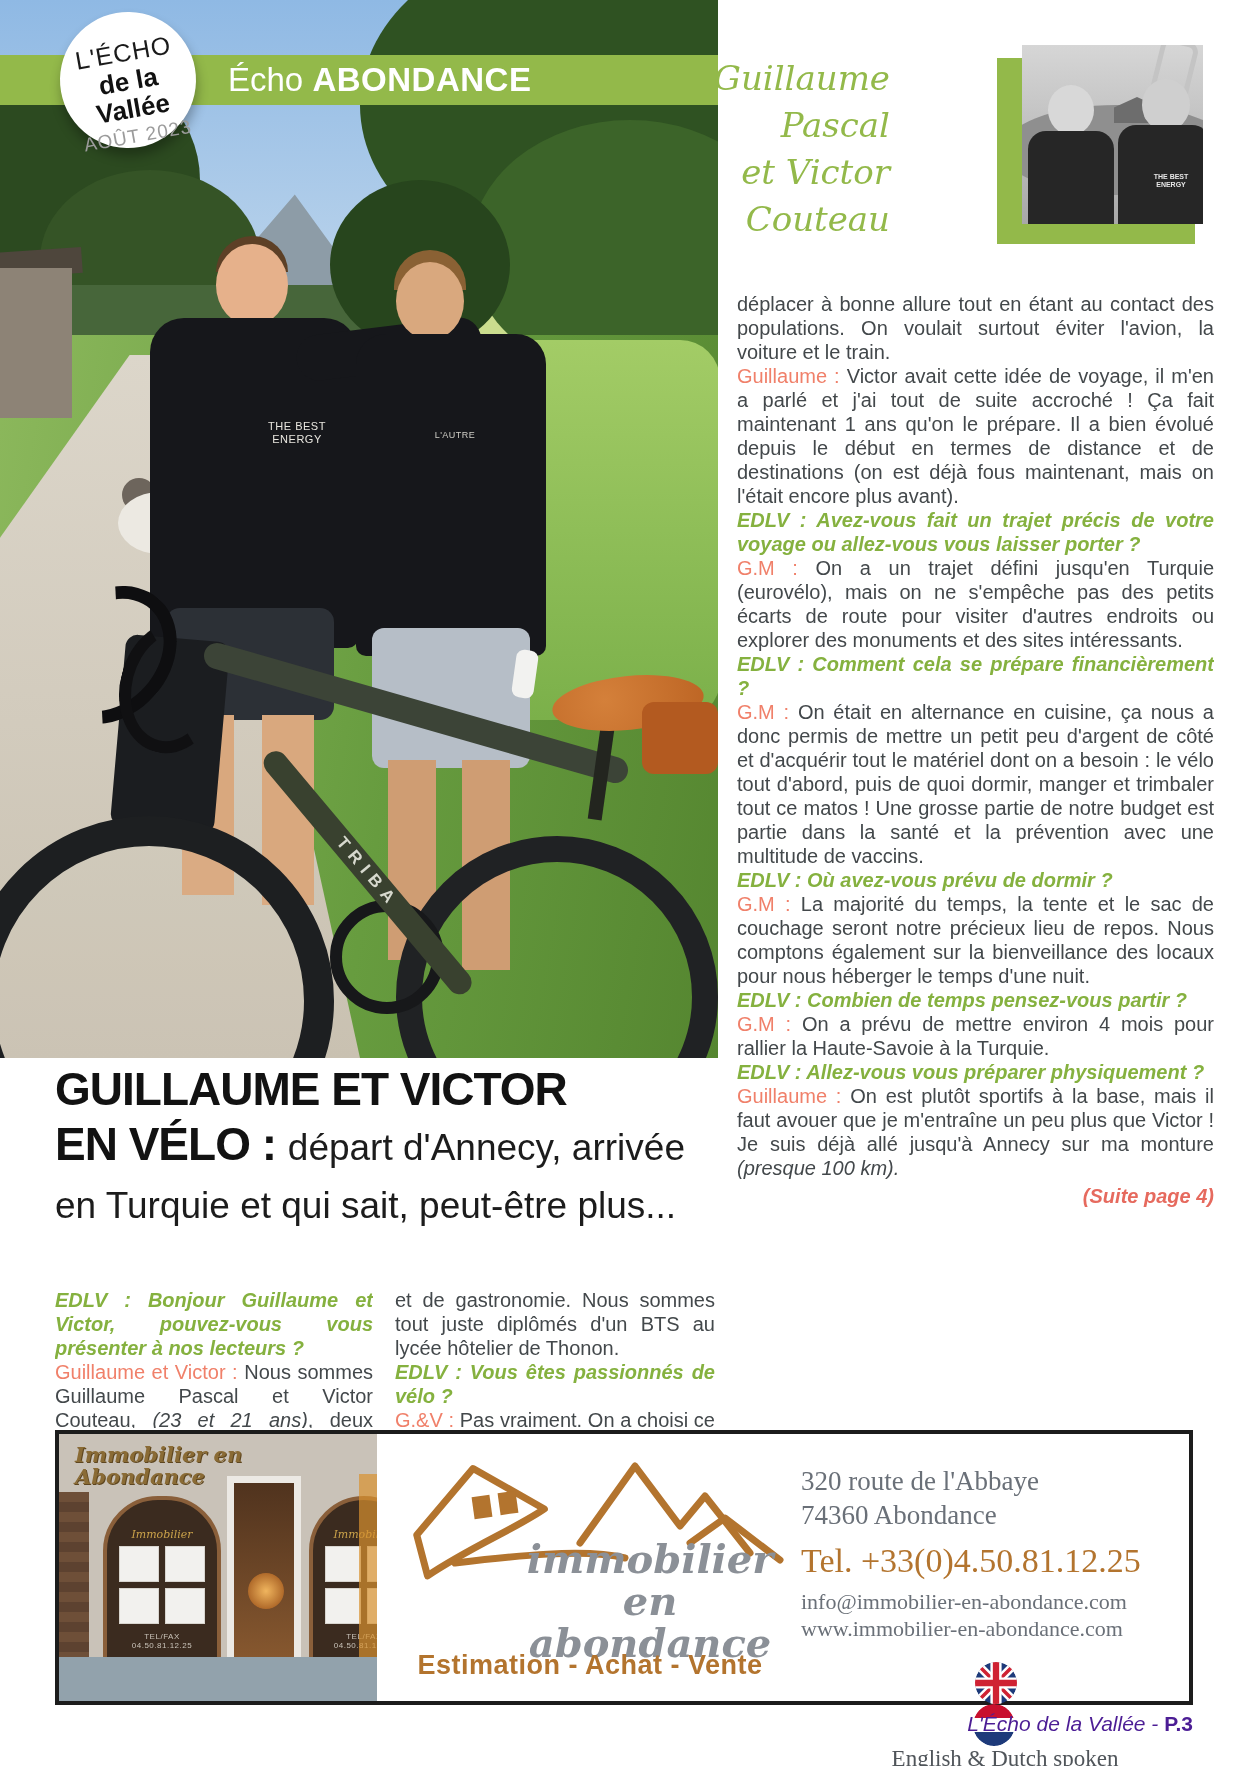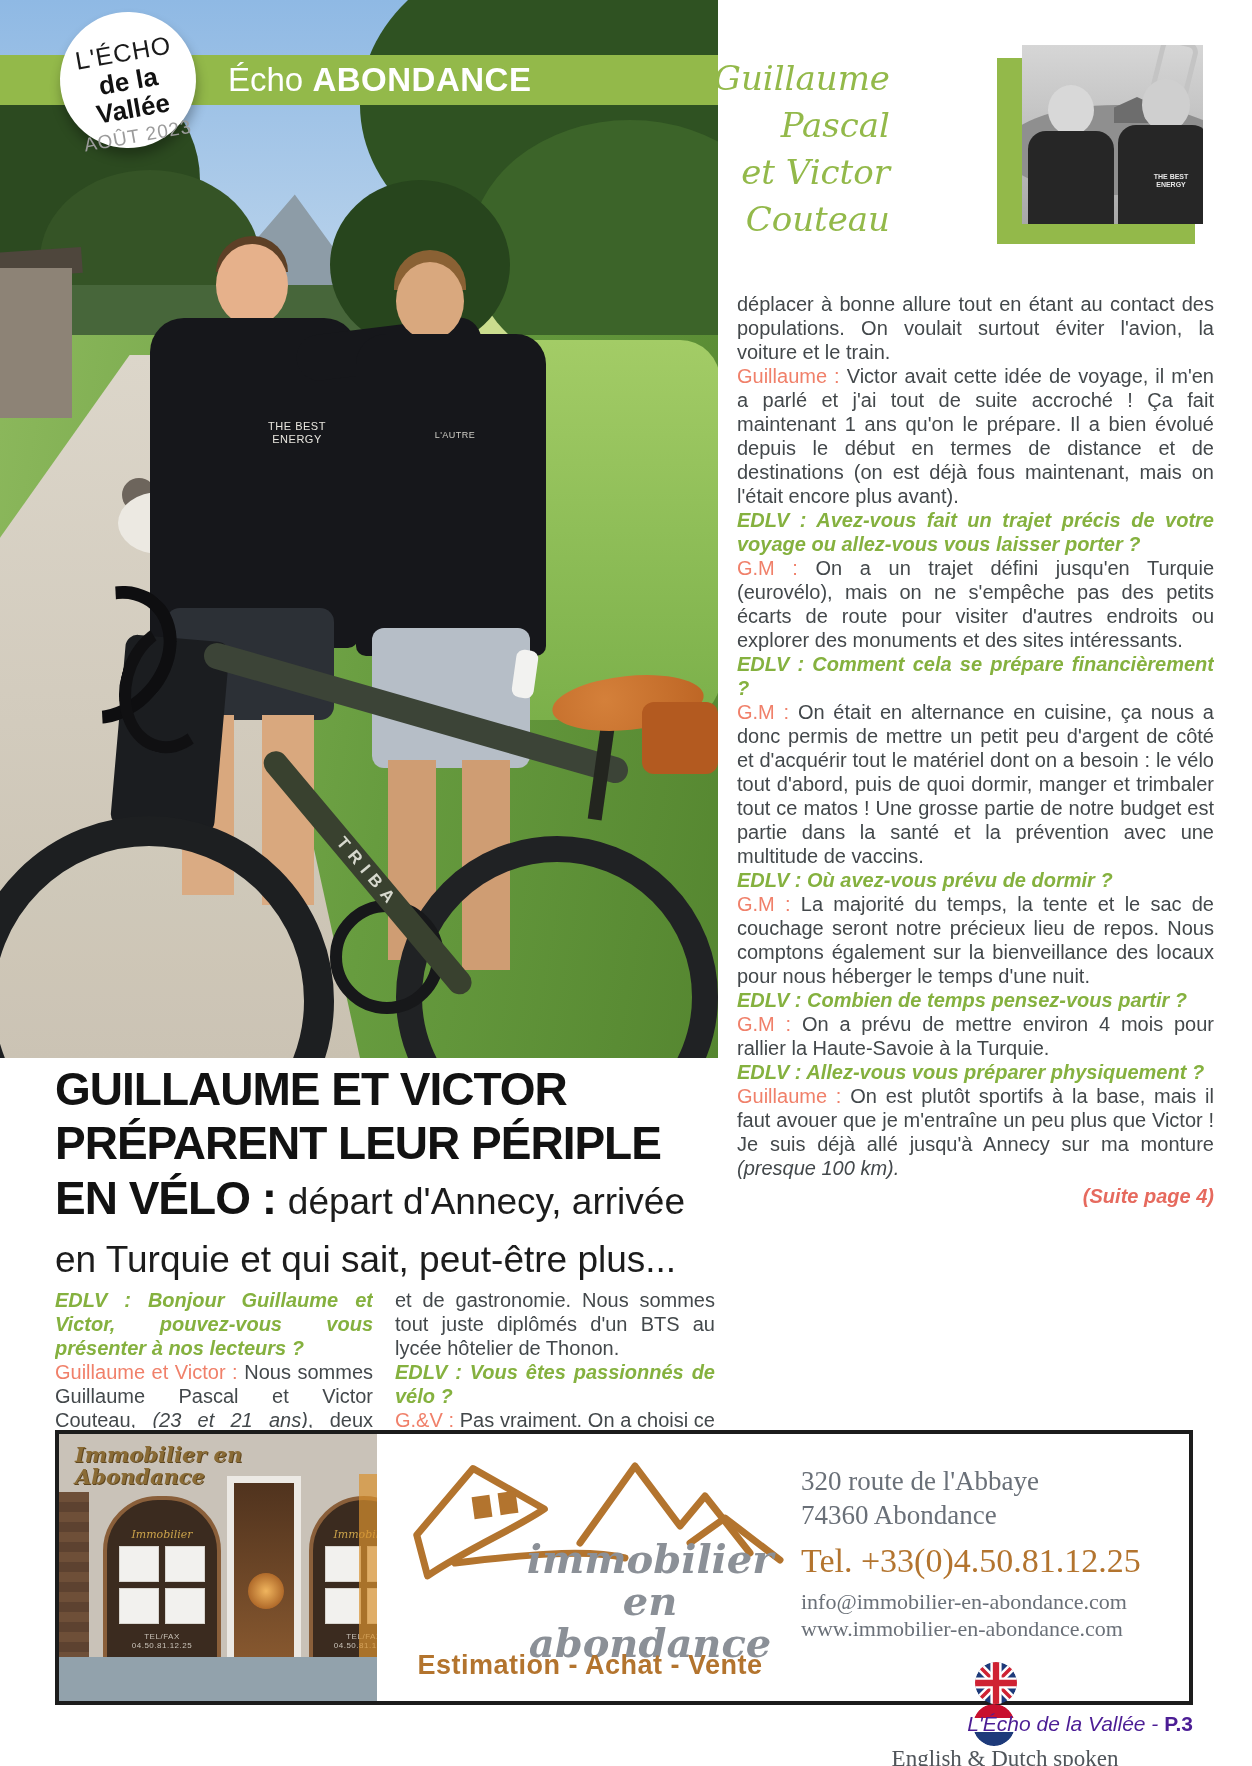--- a/index.html
+++ b/index.html
@@ -224,21 +224,20 @@
       <p class="blk a"><span class="s-speaker">G.M : </span><span class="s-n">La majorité du temps, la tente et le sac de couchage seront notre précieux lieu de repos. Nous comptons également sur la bienveillance des locaux pour nous héberger le temps d'une nuit.</span></p>
       <p class="blk q"><span class="s-q">EDLV : Combien de temps pensez-vous partir ?</span></p>
       <p class="blk a"><span class="s-speaker">G.M : </span><span class="s-n">On a prévu de mettre environ 4 mois pour rallier la Haute-Savoie à la Turquie.</span></p>
       <p class="blk q"><span class="s-q">EDLV : Allez-vous vous préparer physiquement ?</span></p>
       <p class="blk a"><span class="s-speaker">Guillaume : </span><span class="s-n">On est plutôt sportifs à la base, mais il faut avouer que je m'entraîne un peu plus que Victor ! Je suis déjà allé jusqu'à Annecy sur ma monture </span><span class="s-i">(presque 100 km).</span></p>
       <p class="blk note"><span class="s-note">(Suite page 4)</span></p>
     </div>
 
   <div class="abs headline">
     <div class="h-bold">GUILLAUME ET VICTOR</div>
-    <div class="h-bold">PRÉPARENT LEUR PÉRIPLE</div>
     <div class="h-mix">
       <span class="hb">EN VÉLO : </span><span class="hl">départ d'Annecy, arrivée</span>
     </div>
     <div class="h-light2">en Turquie et qui sait, peut-être plus...</div>
   </div>
 
   <div class="col col-left">
       <p class="blk q"><span class="s-q">EDLV : Bonjour Guillaume et Victor, pouvez-vous vous présenter à nos lecteurs ?</span></p>
       <p class="blk a"><span class="s-speaker">Guillaume et Victor : </span><span class="s-n">Nous sommes Guillaume Pascal et Victor Couteau, </span><span class="s-i">(23 et 21 ans)</span><span class="s-n">, deux passionnés de voyages</span></p>
     </div>

